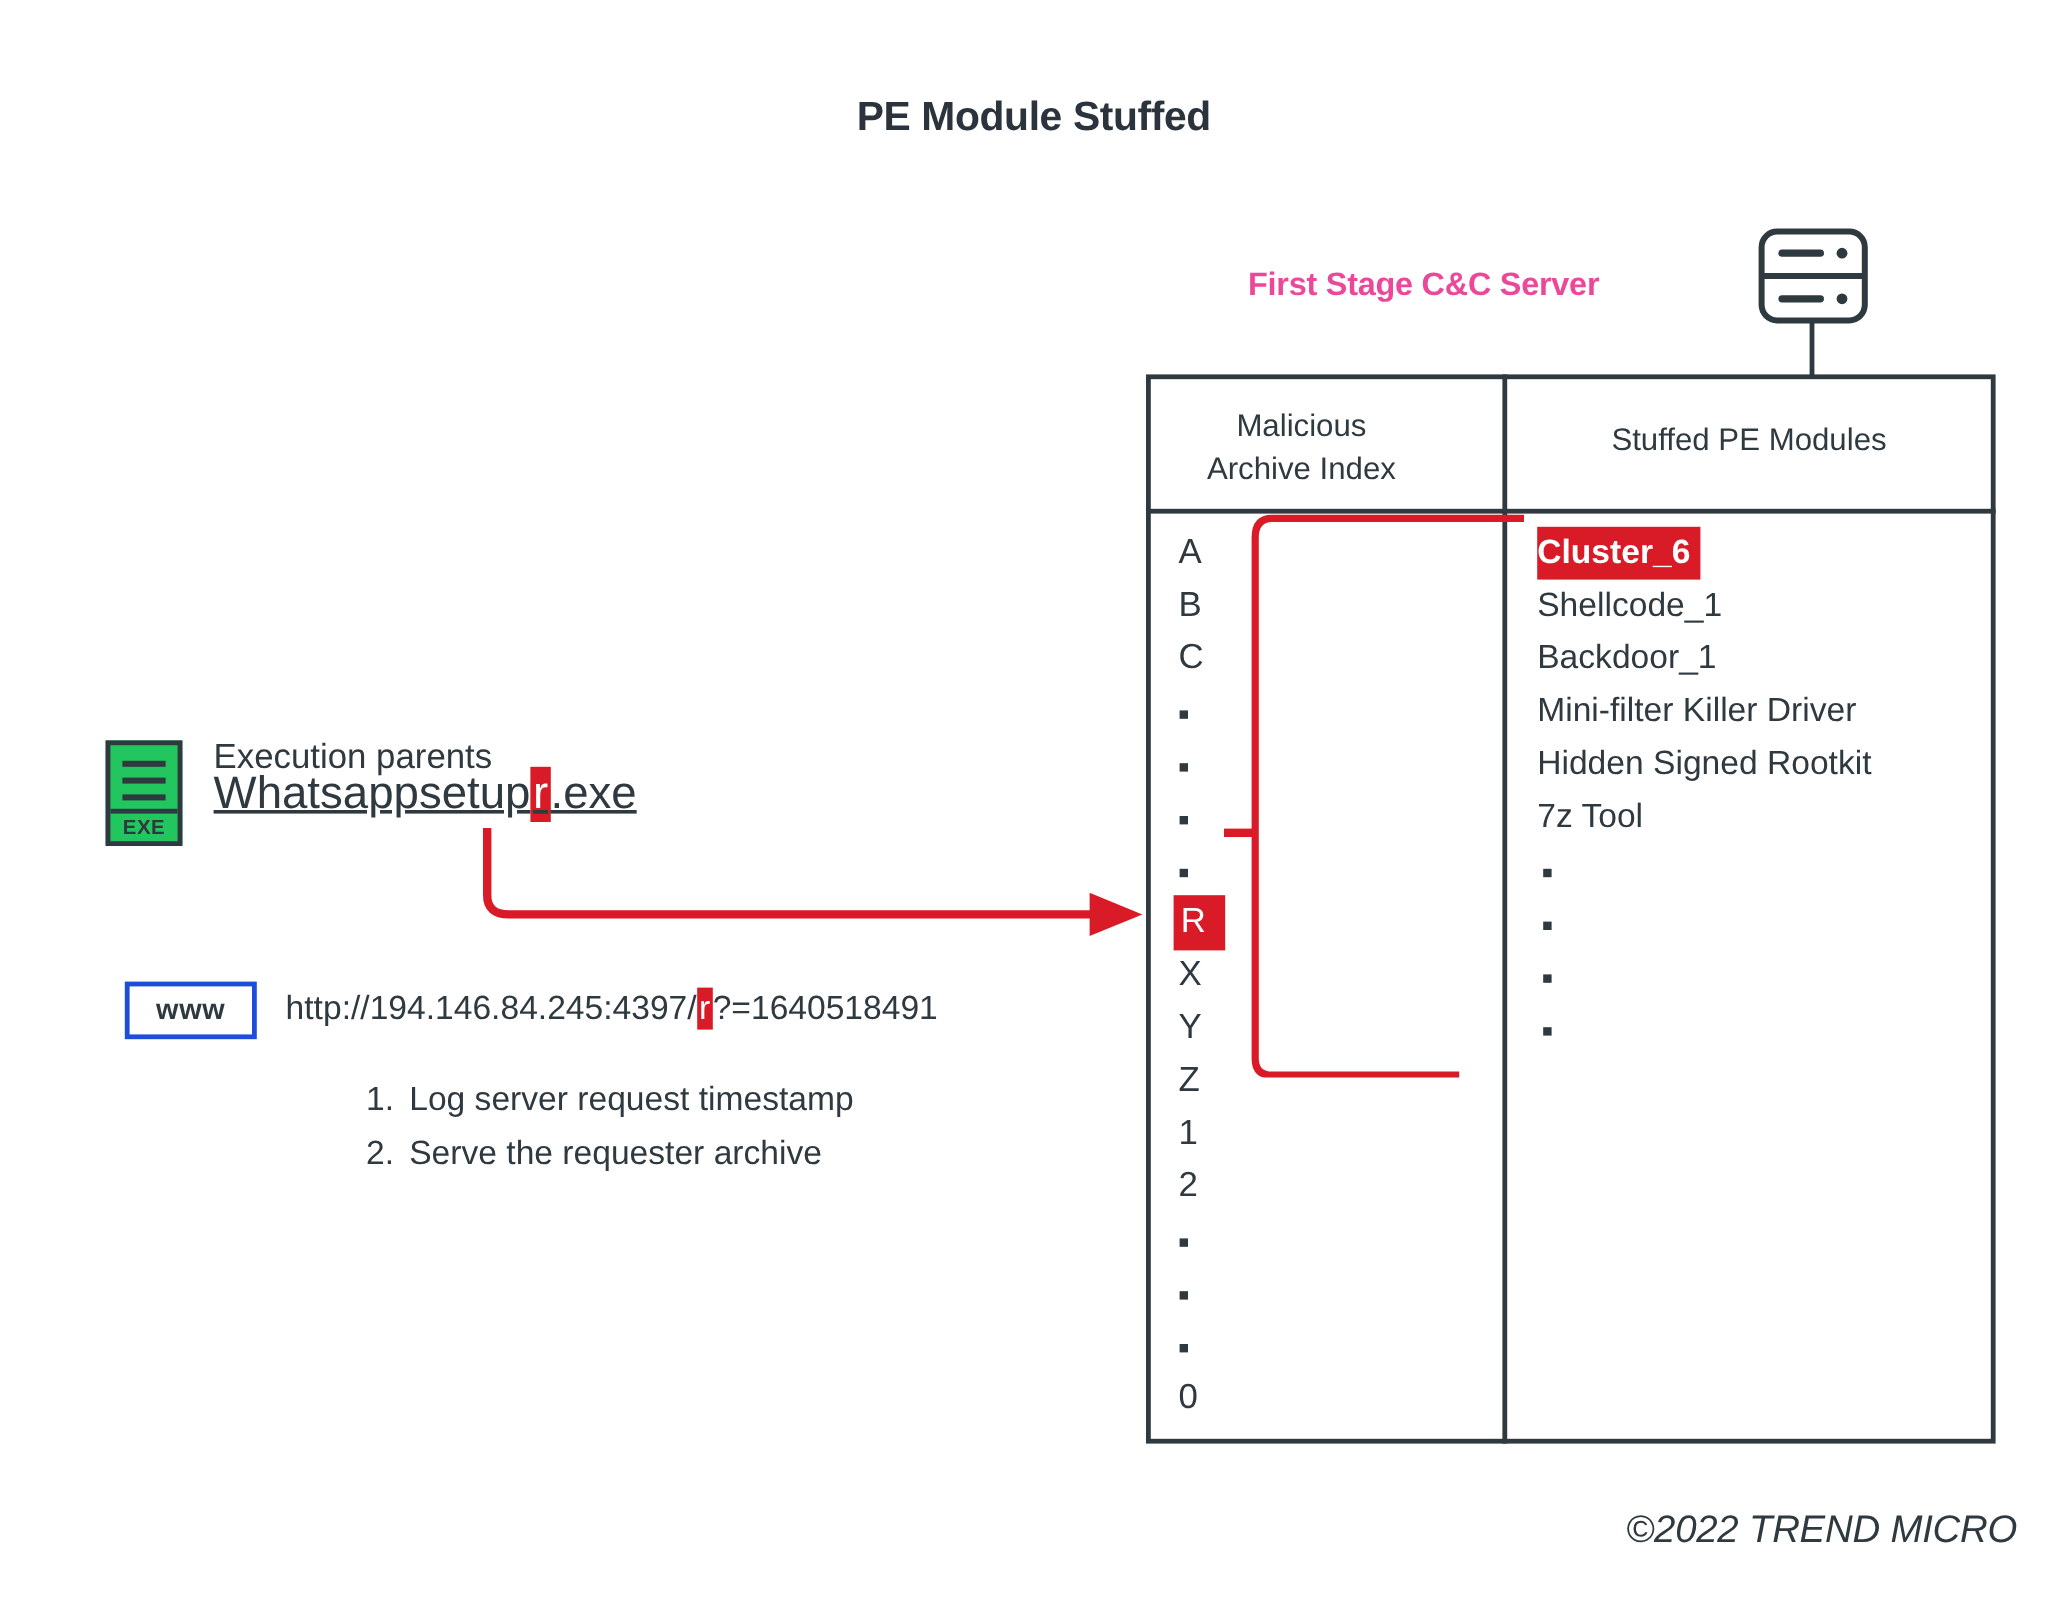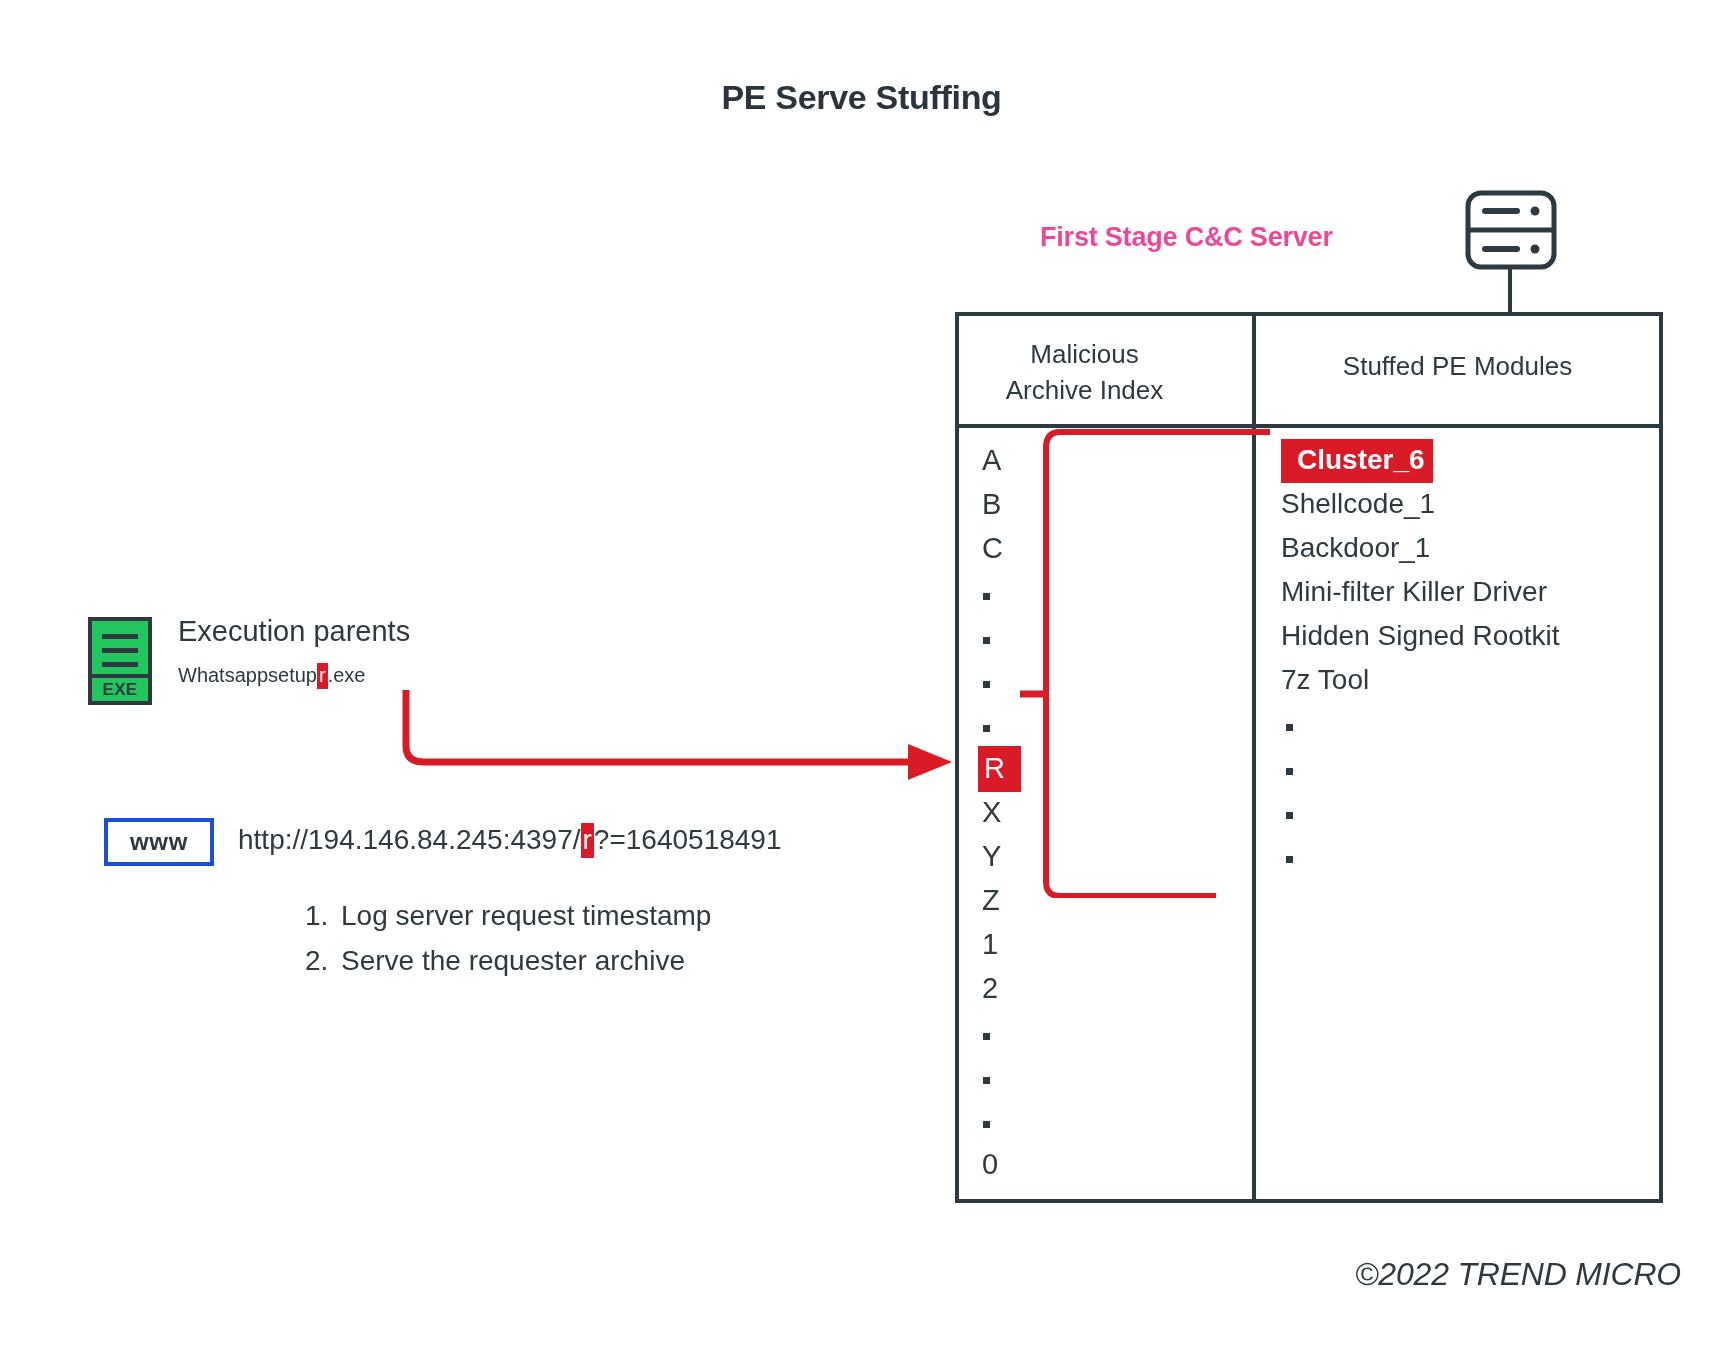--- a/index.html
+++ b/index.html
@@ -157,21 +157,21 @@
     color: #2f3940;
     white-space: nowrap;
   }
   .mod-row .glyph {
     display: inline-block;
   }
   .mod-row.highlight .glyph {
     background: #d81b26;
     color: #ffffff;
     font-weight: bold;
-    padding: 1px 8px 3px 16px;
+    padding: 1px 8px 3px 0;
     line-height: 40px;
   }
 
   
   #exe-icon {
     position: absolute;
     left: 88px;
     top: 617px;
     width: 64px;
     height: 88px;
@@ -208,24 +208,25 @@
   #exec-parents-label {
     position: absolute;
     left: 178px;
     top: 615px;
     font-size: 29px;
     color: #2f3940;
   }
   #exec-parents-file {
     position: absolute;
     left: 178px;
-    top: 664px;
-    font-size: 20px;
+    top: 640px;
+    font-size: 38px;
     color: #2f3940;
     white-space: nowrap;
+    text-decoration: underline;
   }
   .hl-r {
     background: #d81b26;
     color: #ffffff;
     padding: 1px 2px 3px 2px;
   }
 
   #www-icon {
     position: absolute;
     left: 104px;
@@ -294,21 +295,21 @@
     color: #2f3940;
     letter-spacing: -0.2px;
     font-style: italic;
   }
 </style>
 </head>
 <body>
 
 <div id="canvas">
 
-  <div id="page-title">PE Serve Stuffing</div>
+  <div id="page-title">PE Module Stuffed</div>
 
   <div id="server-label">First Stage C&amp;C Server</div>
 
   <svg id="server-icon" viewBox="0 0 92 80">
     <rect x="3" y="3" width="86" height="74" rx="13" ry="13" fill="#ffffff" stroke="#2f3940" stroke-width="5"></rect>
     <line x1="3" y1="40" x2="89" y2="40" stroke="#2f3940" stroke-width="5"></line>
     <line x1="20" y1="21" x2="52" y2="21" stroke="#2f3940" stroke-width="6" stroke-linecap="round"></line>
     <circle cx="70" cy="21" r="4.5" fill="#2f3940"></circle>
     <line x1="20" y1="59" x2="52" y2="59" stroke="#2f3940" stroke-width="6" stroke-linecap="round"></line>
     <circle cx="70" cy="59" r="4.5" fill="#2f3940"></circle>

